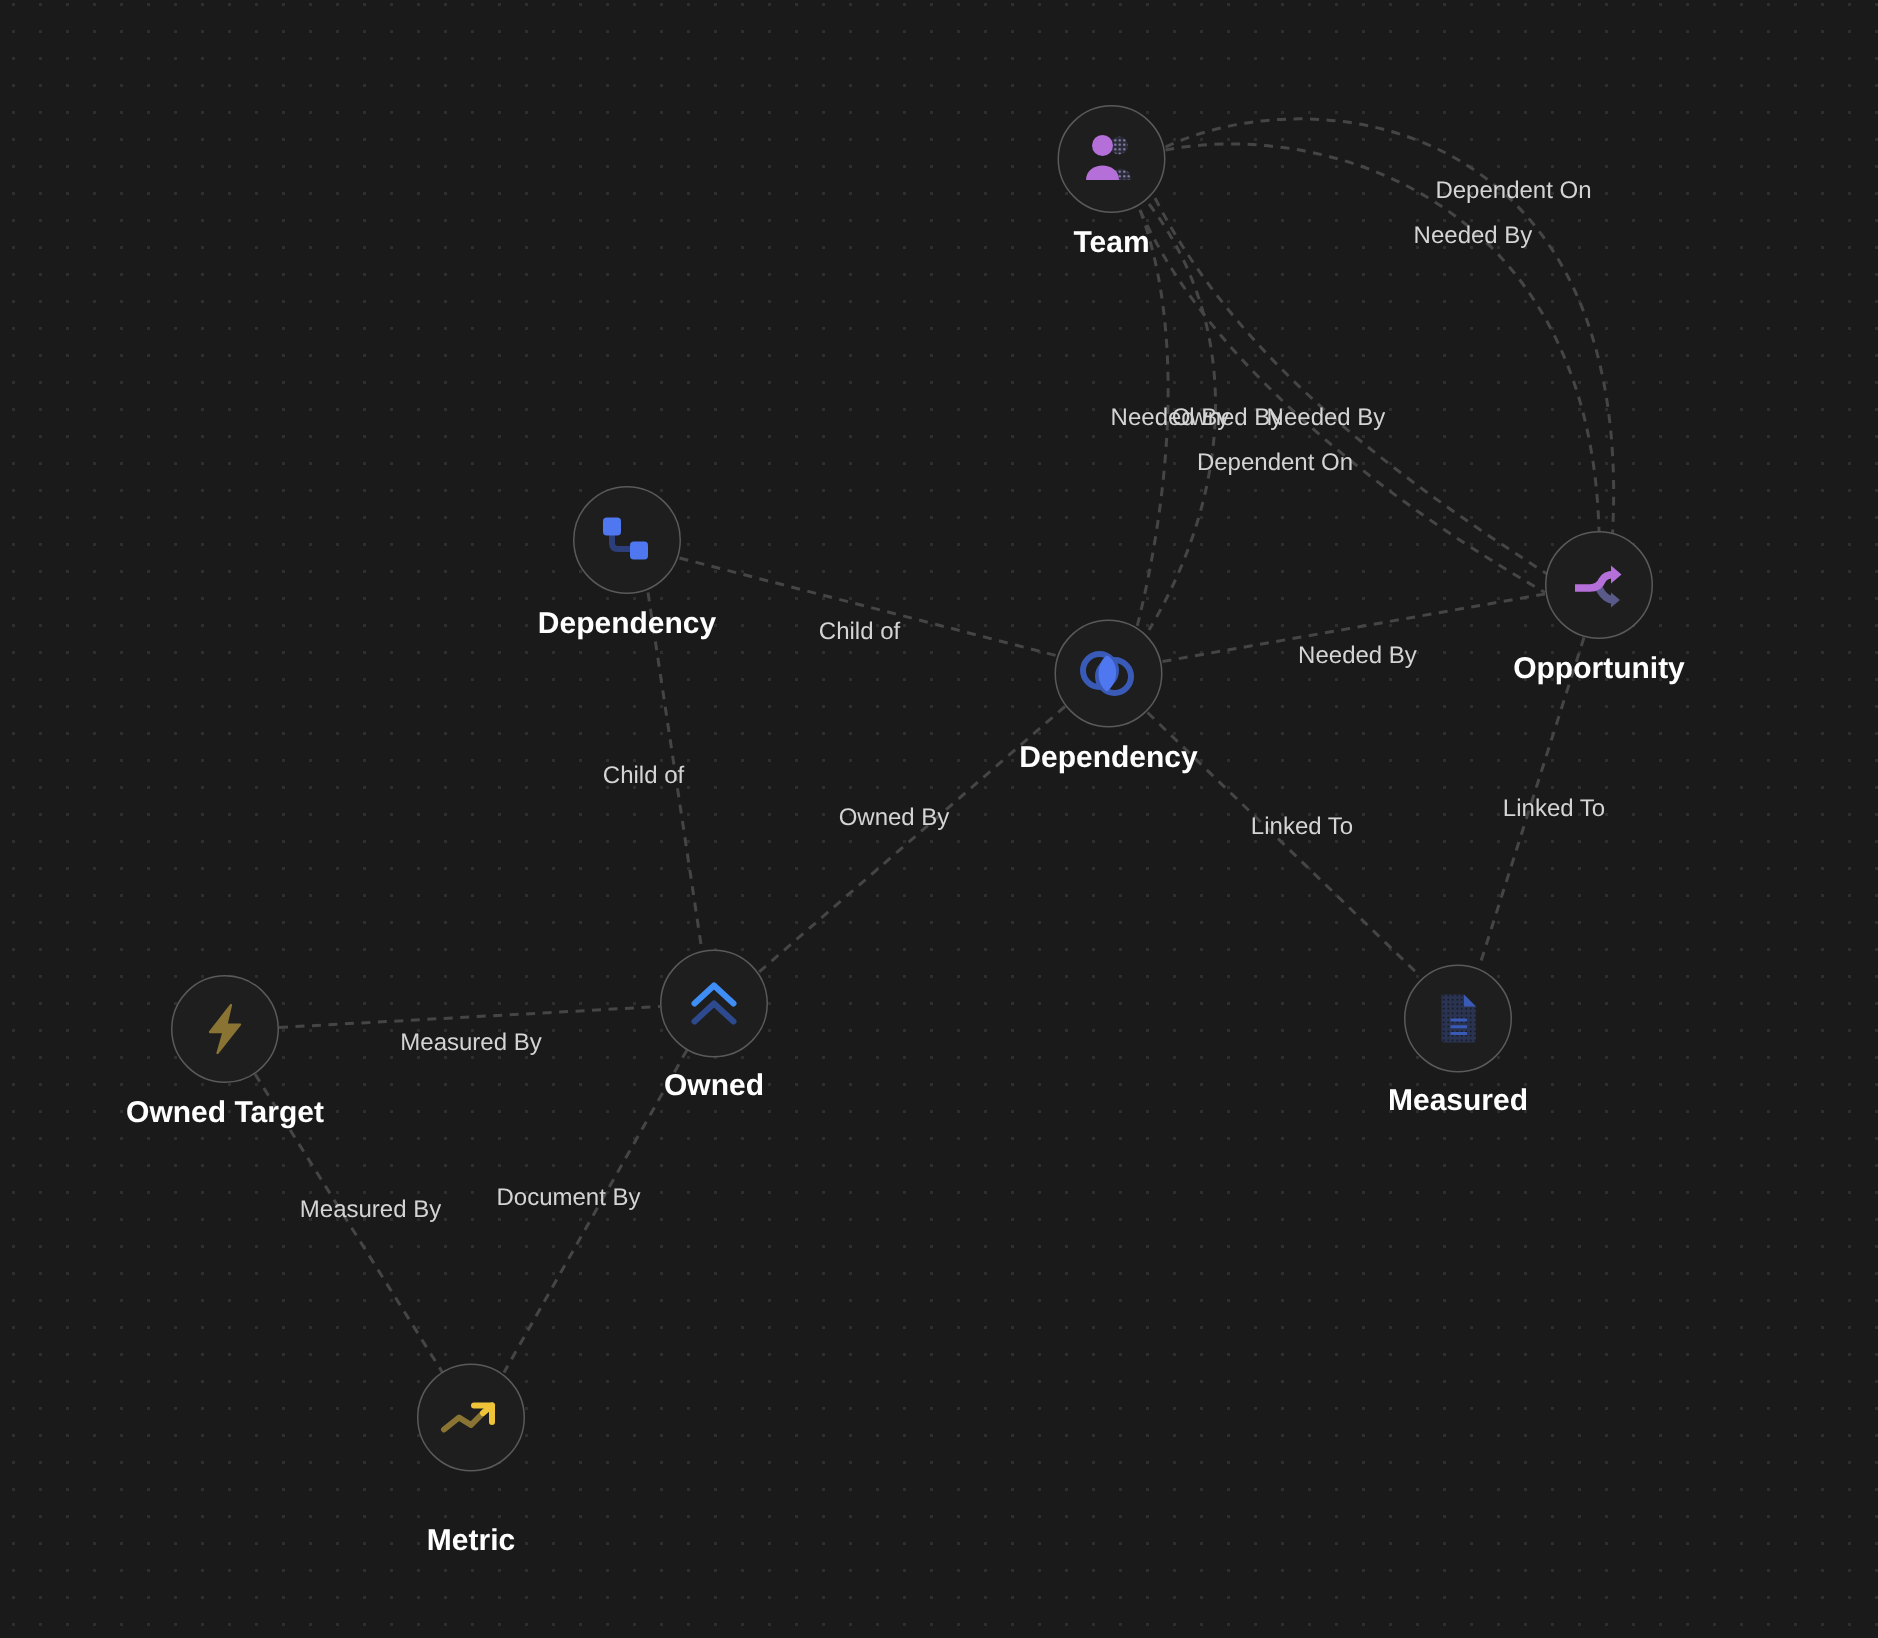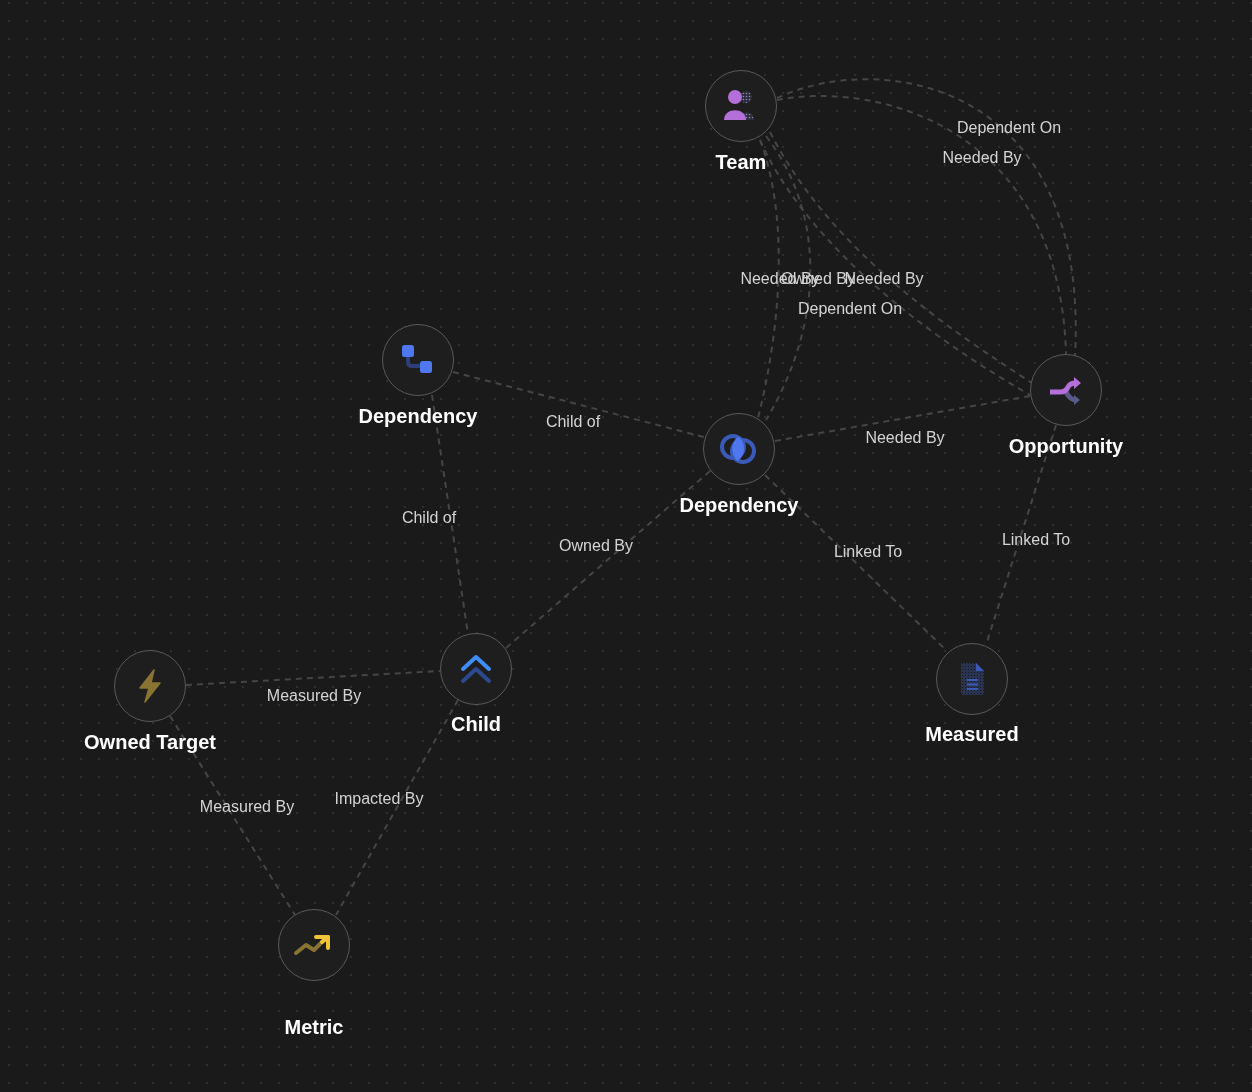--- a/index.html
+++ b/index.html
@@ -127,21 +127,21 @@
   <div class="edge-label" style="left:884px;top:279px">Needed By</div>
   <div class="edge-label" style="left:850px;top:309px">Dependent On</div>
   <div class="edge-label" style="left:573px;top:422px">Child of</div>
   <div class="edge-label" style="left:905px;top:438px">Needed By</div>
   <div class="edge-label" style="left:429px;top:518px">Child of</div>
   <div class="edge-label" style="left:596px;top:546px">Owned By</div>
   <div class="edge-label" style="left:868px;top:552px">Linked To</div>
   <div class="edge-label" style="left:1036px;top:540px">Linked To</div>
   <div class="edge-label" style="left:314px;top:696px">Measured By</div>
   <div class="edge-label" style="left:247px;top:807px">Measured By</div>
-  <div class="edge-label" style="left:379px;top:799px">Impacted By</div>
+  <div class="edge-label" style="left:379px;top:799px">Document By</div>
 
   <div class="node" style="left:741px;top:106px">
     <div class="node-circle">
       <svg width="40" height="40" viewBox="0 0 40 40">
         <defs>
           <pattern id="dotpat" width="3" height="3" patternUnits="userSpaceOnUse">
             <rect width="3" height="3" fill="#2a2a38"></rect>
             <circle cx="1.5" cy="1.5" r="0.8" fill="#8a8ab0"></circle>
           </pattern>
         </defs>
@@ -189,21 +189,21 @@
   <div class="node-label" style="left:1066px;top:446px">Opportunity</div>
 
   <div class="node" style="left:476px;top:669px">
     <div class="node-circle">
       <svg width="40" height="40" viewBox="0 0 40 40">
         <path d="M7 20 L 20 8 L 33 20" stroke="#3f8ef5" stroke-width="4" stroke-linecap="round" stroke-linejoin="round" fill="none"></path>
         <path d="M7 32 L 20 20 L 33 32" stroke="#2d4a8f" stroke-width="4" stroke-linecap="round" stroke-linejoin="round" fill="none"></path>
       </svg>
     </div>
   </div>
-  <div class="node-label" style="left:476px;top:724px">Child</div>
+  <div class="node-label" style="left:476px;top:724px">Owned</div>
 
   <div class="node" style="left:150px;top:686px">
     <div class="node-circle">
       <svg width="40" height="40" viewBox="0 0 40 40">
         <path d="M24 4 L 10 22 L 19 22 L 15 36 L 30 17 L 21 17 Z" fill="#8a7433" stroke="#8a7433" stroke-width="1.5" stroke-linejoin="round"></path>
       </svg>
     </div>
   </div>
   <div class="node-label" style="left:150px;top:742px">Owned Target</div>
 

